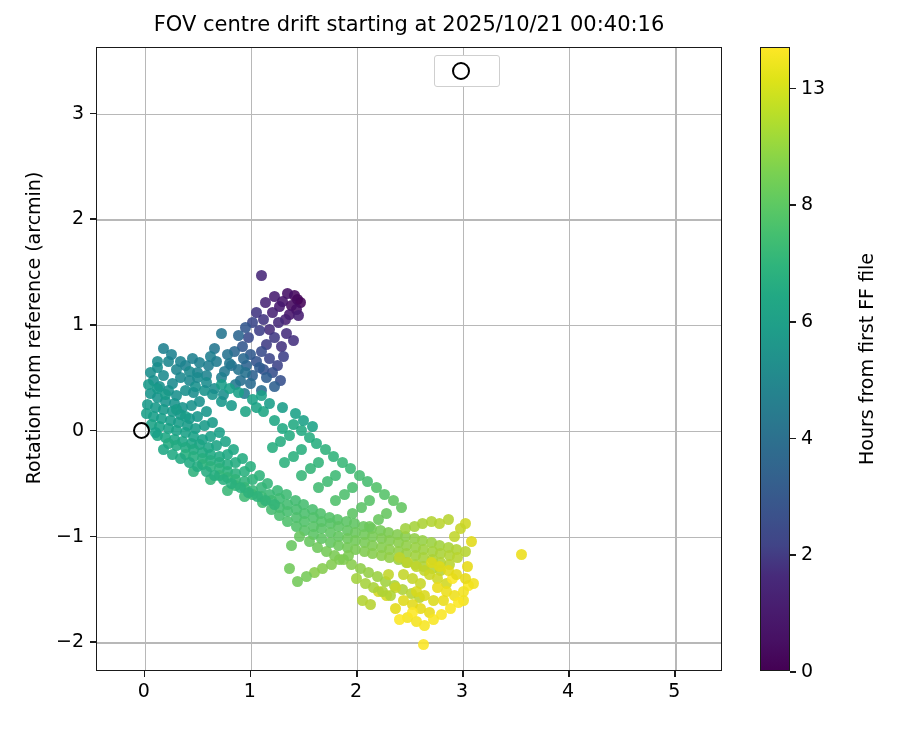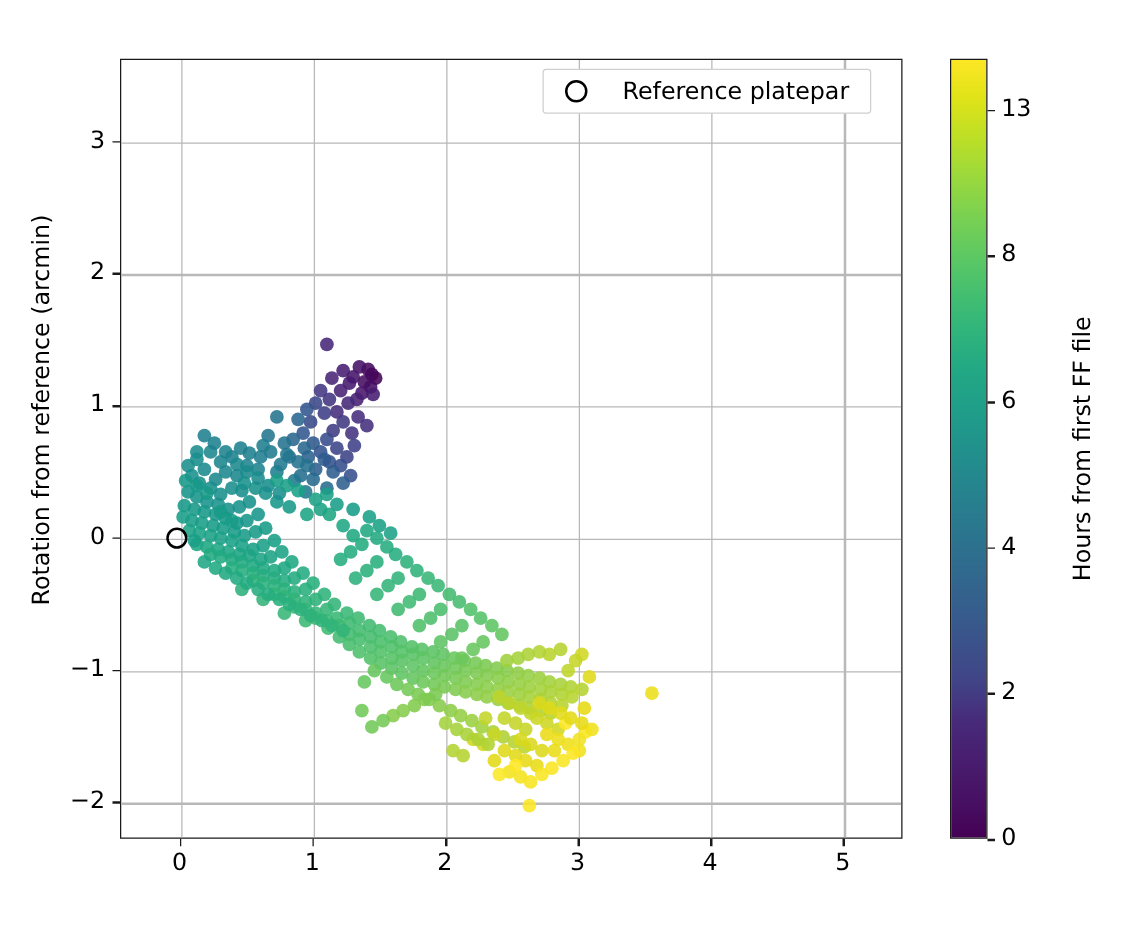--- a/index.html
+++ b/index.html
@@ -92,20 +92,21 @@
     position:absolute;font-size:19px;color:#000;white-space:nowrap;
     transform:rotate(-90deg);transform-origin:left top;
     left:95px;top:624px;width:624px;text-align:center;
   }
 </style>
 </head>
 <body>
 
 <div id="figure">
 
+  <div id="chart-title">FOV centre drift starting at 2025/10/21 00:40:16</div>
 
   <div id="plot-area">
     <div id="gridlayer">
         <div class="gl-v" style="left: 47.7458px;"></div>
         <div class="gl-v" style="left: 153.847px;"></div>
         <div class="gl-v" style="left: 259.949px;"></div>
         <div class="gl-v" style="left: 366.051px;"></div>
         <div class="gl-v" style="left: 472.153px;"></div>
         <div class="gl-v" style="left: 578.254px;"></div>
         <div class="gl-h" style="top: 594.386px;"></div>
@@ -572,21 +573,20 @@
       <div class="tick-y" style="top: 218.336px;"></div>
       <div class="tlab-y" style="top: 206.336px;">2</div>
       <div class="tick-y" style="top: 112.573px;"></div>
       <div class="tlab-y" style="top: 100.573px;">3</div>
     </div>
 
   <div id="ylabel">Rotation from reference (arcmin)</div>
 
   <div id="legend">
     <span id="legend-marker"></span>
-    <span id="legend-label">Reference platepar</span>
   </div>
 
   <div id="colorbar-wrap">
     <div id="colorbar-gradient"></div>
     <div id="cb-ticks">
         <div class="cb-tick" style="top: 624px;"></div>
         <div class="cb-lab" style="top: 612px;">0</div>
         <div class="cb-tick" style="top: 507.364px;"></div>
         <div class="cb-lab" style="top: 495.364px;">2</div>
         <div class="cb-tick" style="top: 390.729px;"></div>

